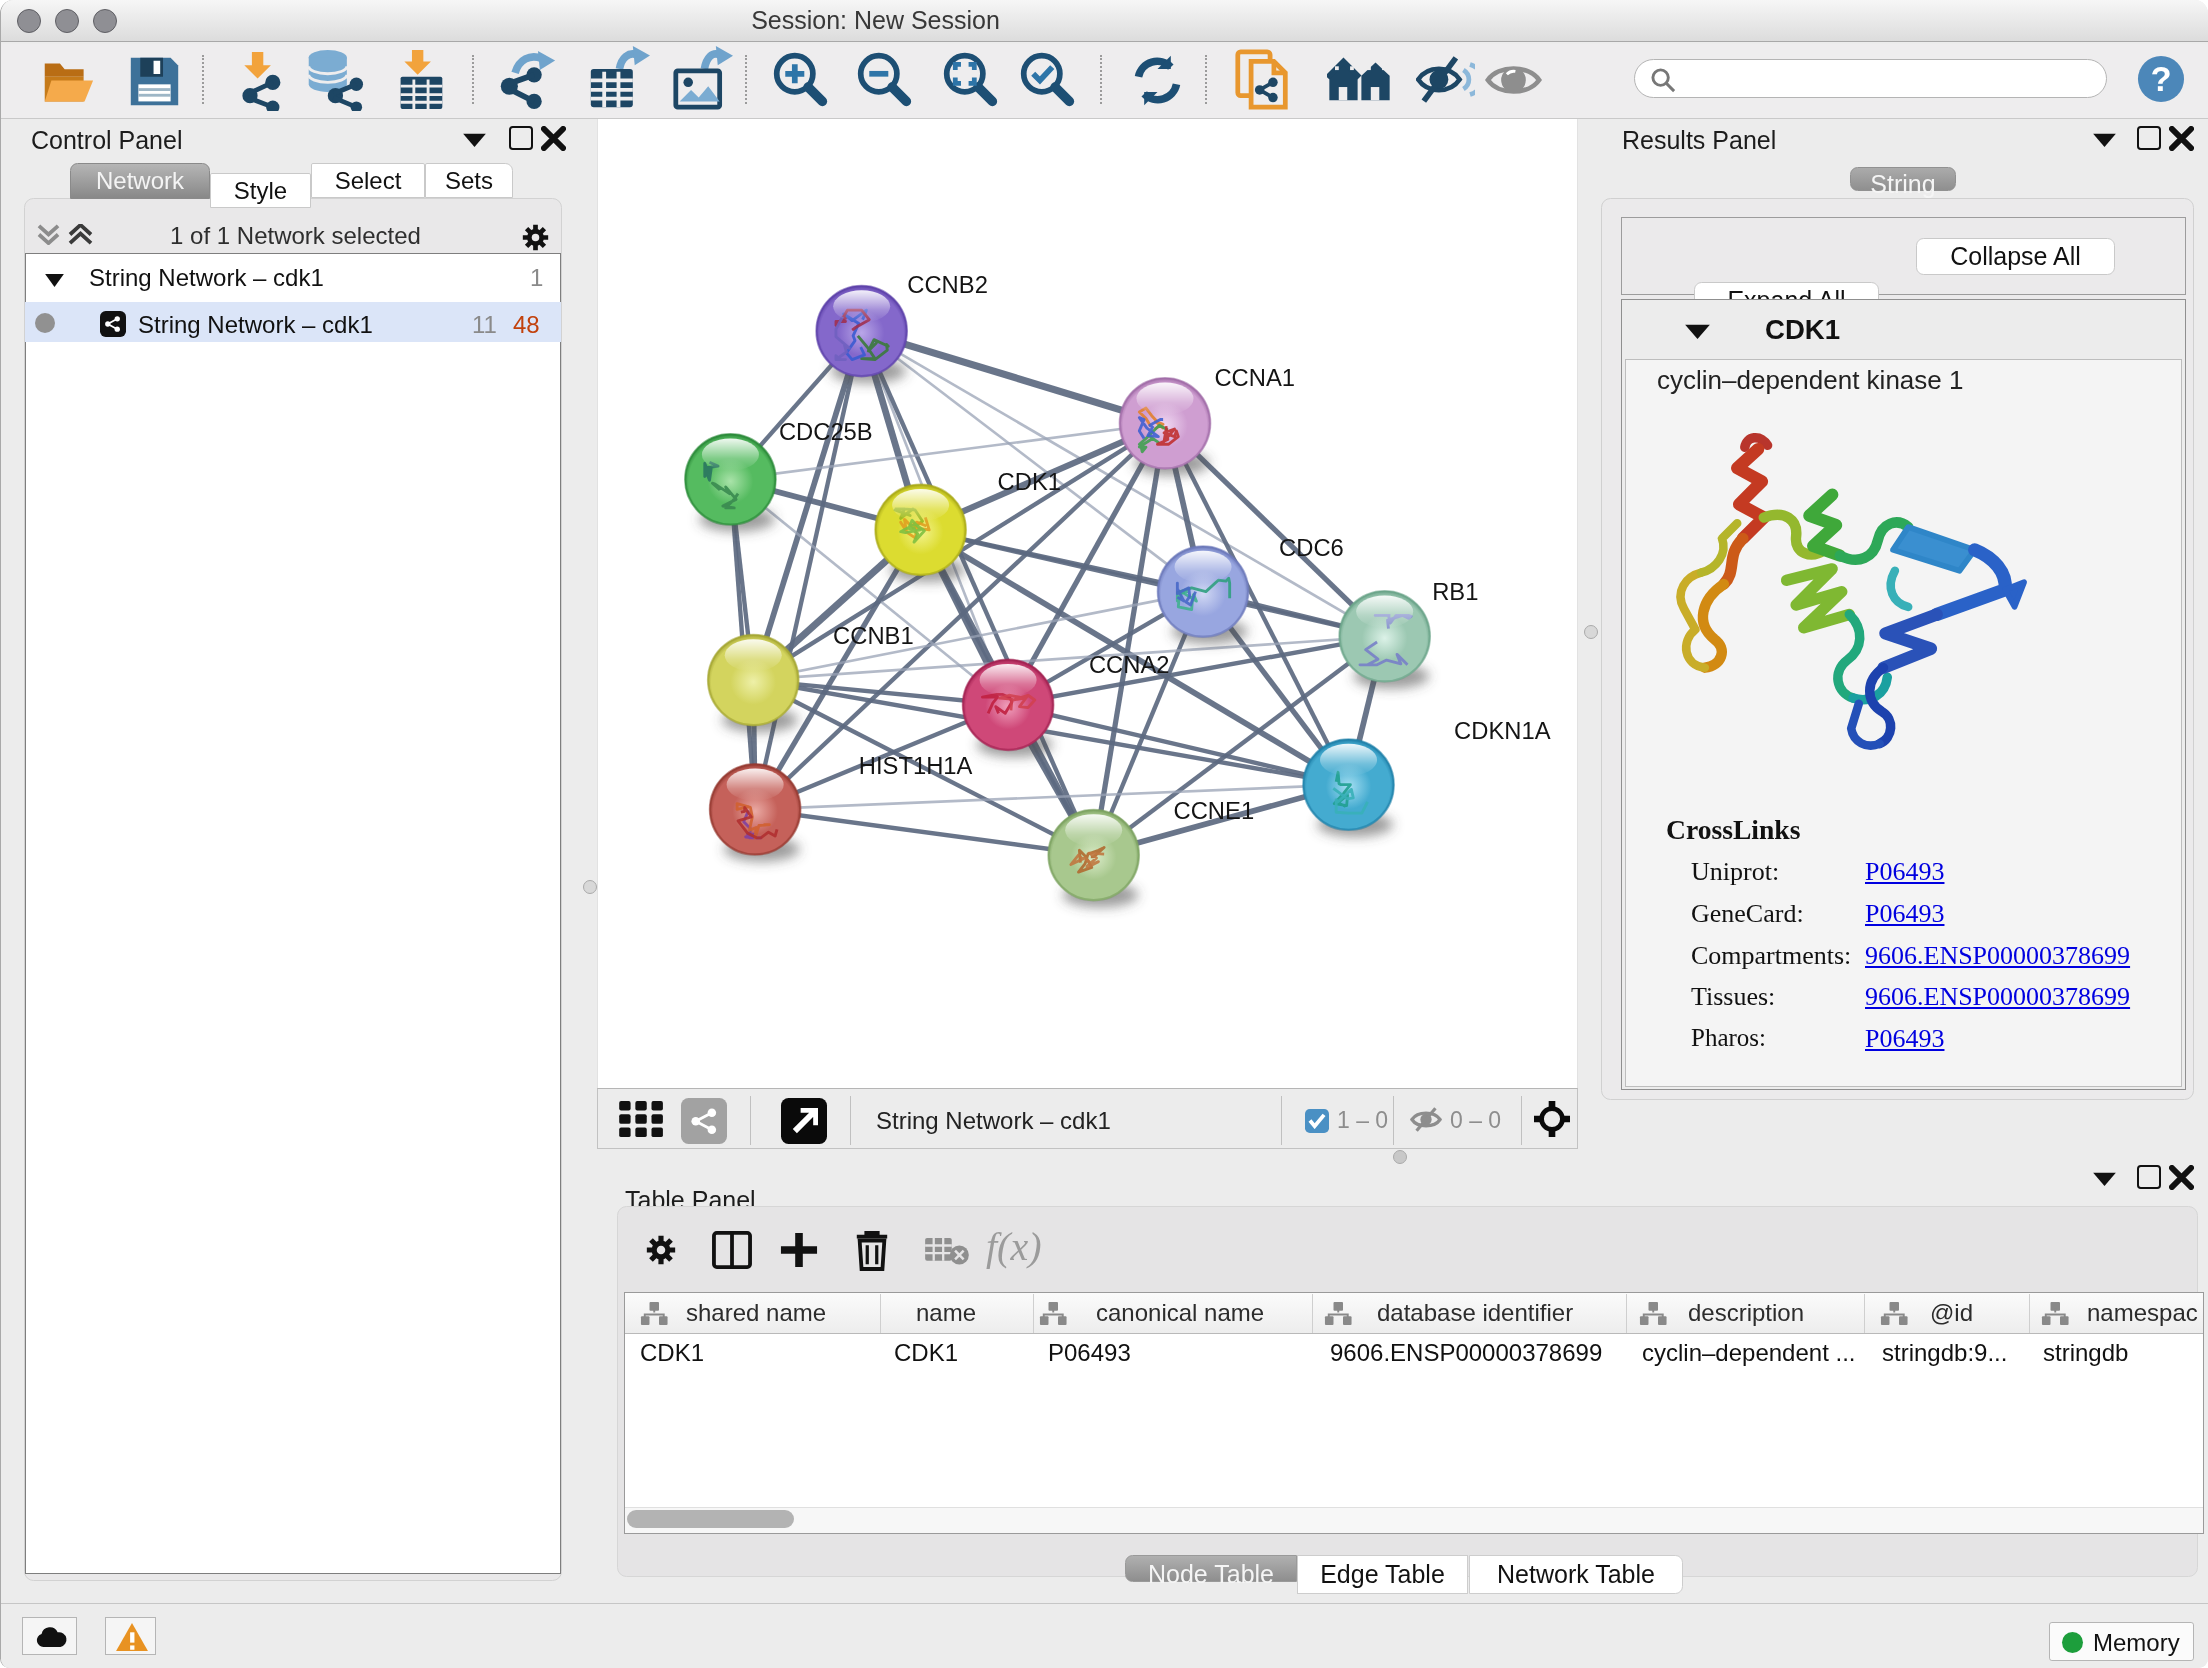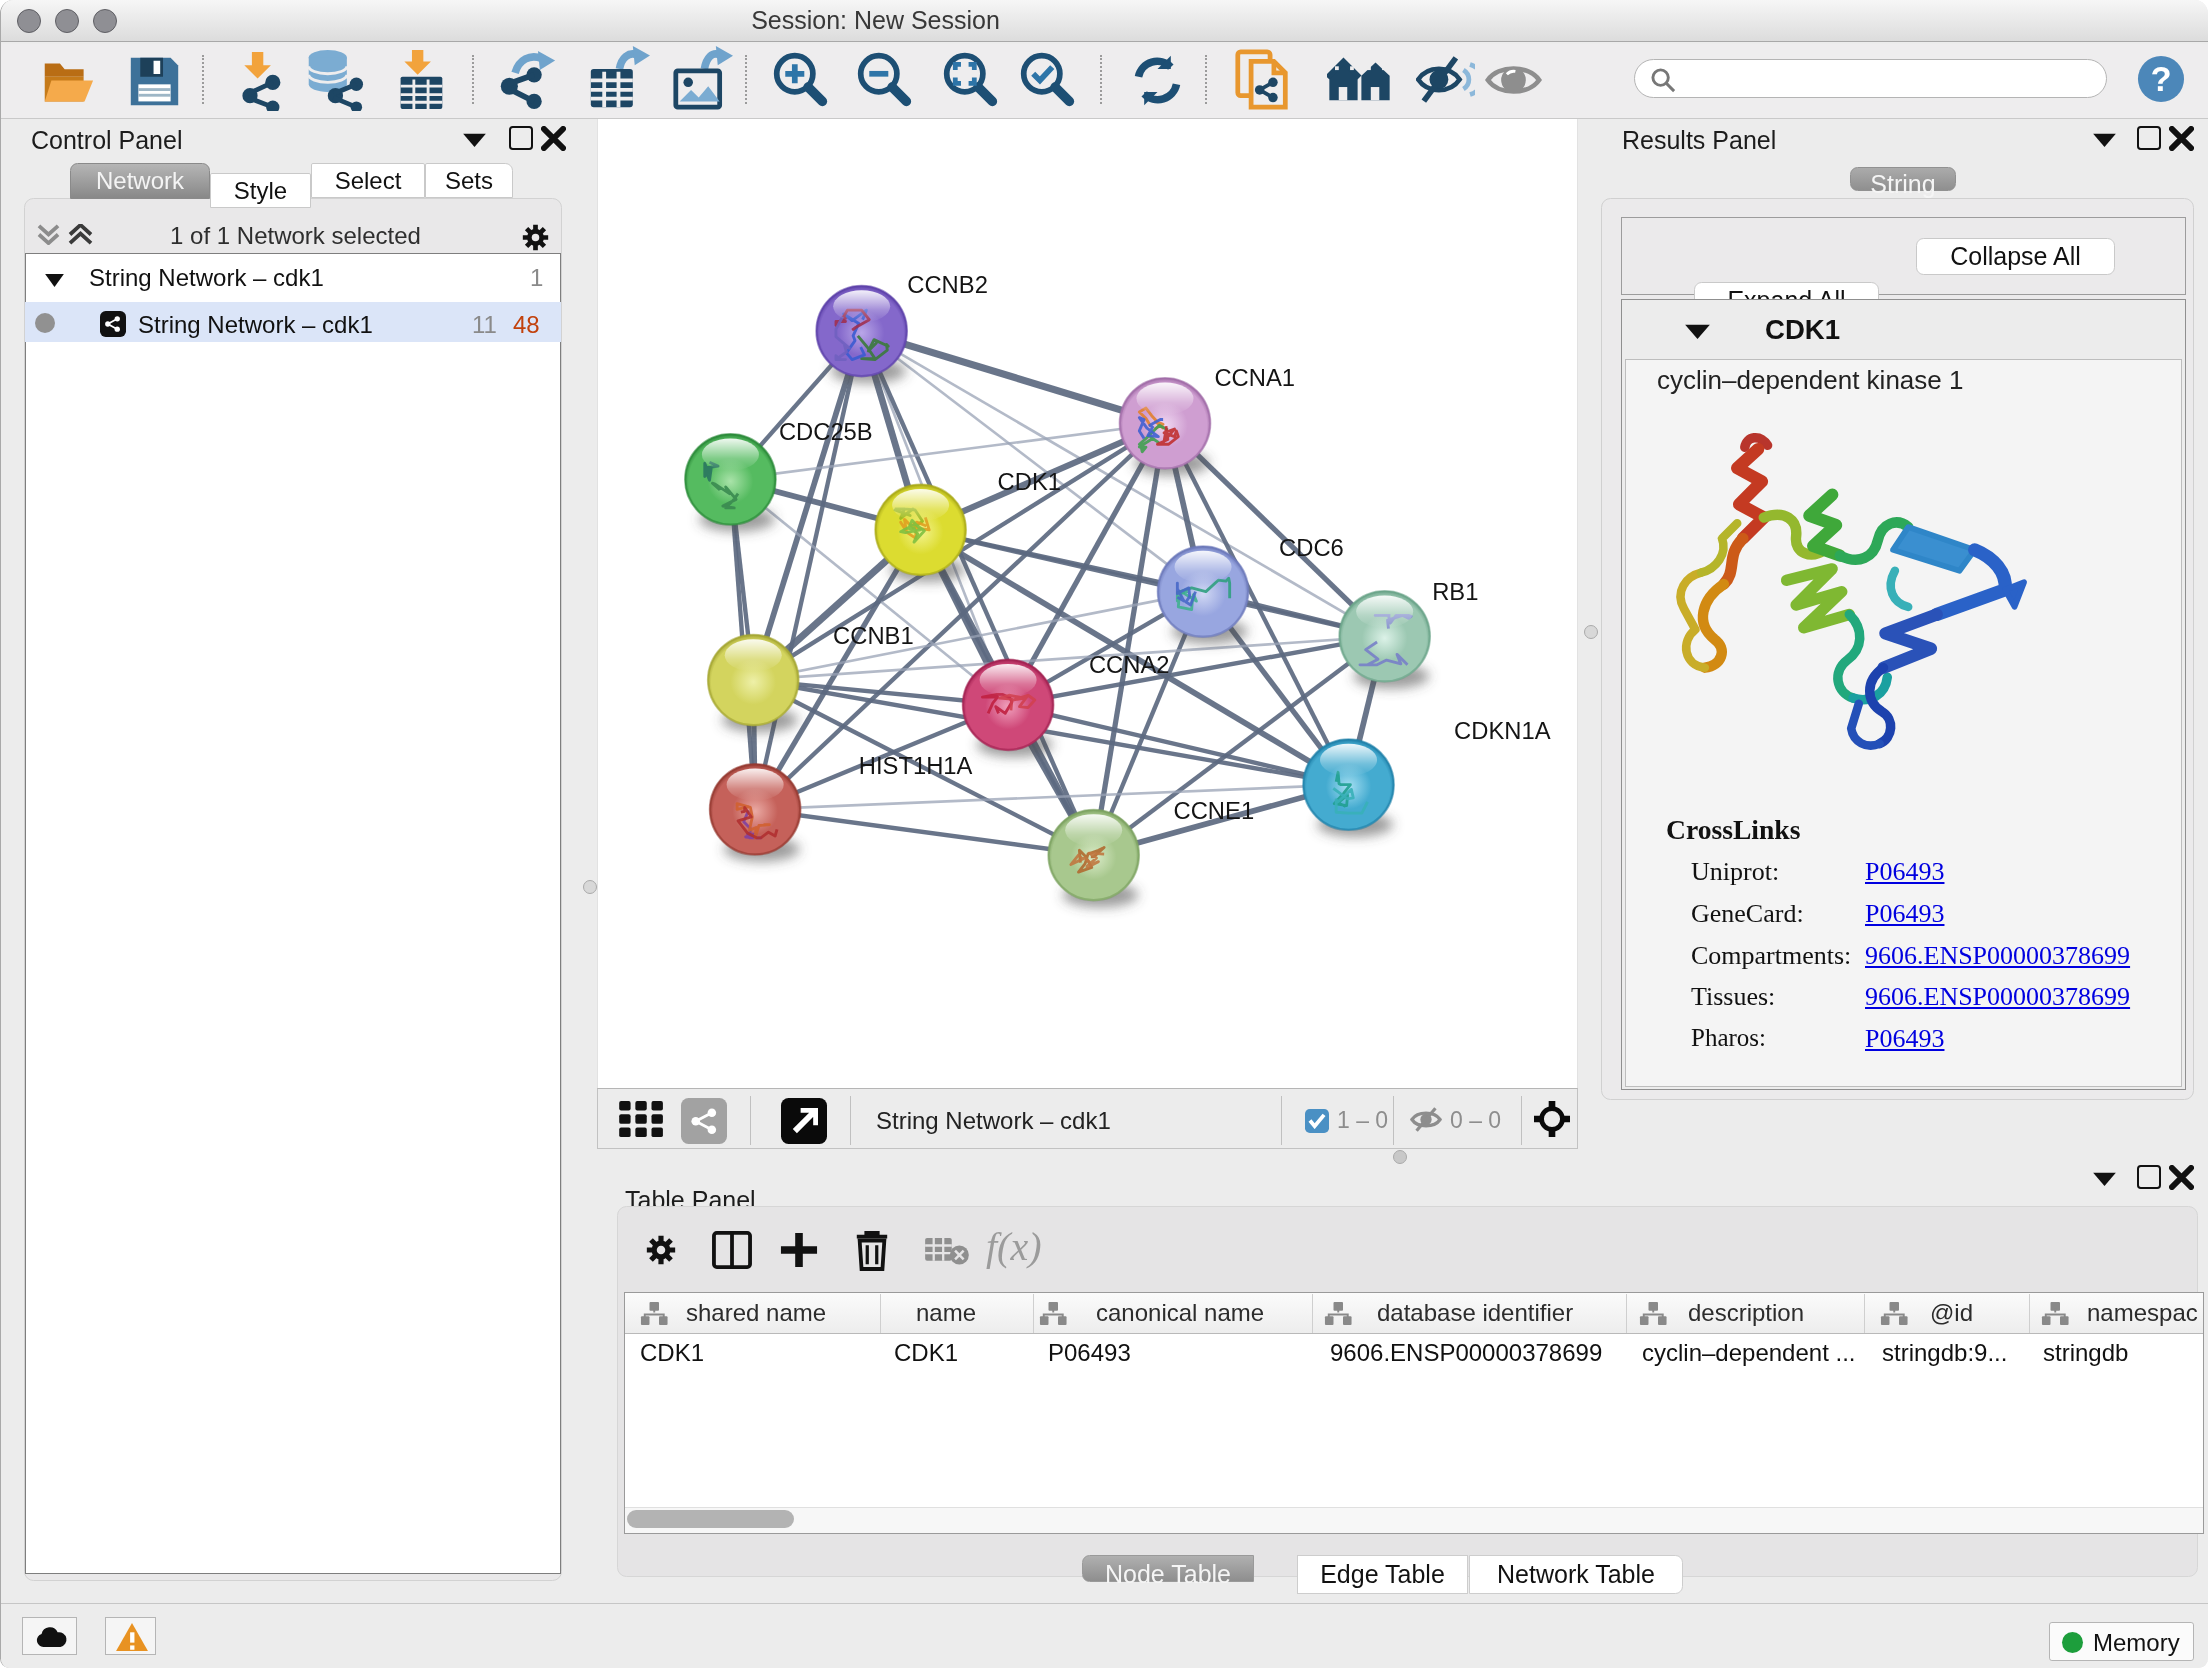--- a/index.html
+++ b/index.html
@@ -659,21 +659,21 @@
     <div class="abs htext" style="left:2086px;">namespac</div>
     <div class="abs rtext" style="left:639px;">CDK1</div>
     <div class="abs rtext" style="left:893px;">CDK1</div>
     <div class="abs rtext" style="left:1047px;">P06493</div>
     <div class="abs rtext" style="left:1329px;">9606.ENSP00000378699</div>
     <div class="abs rtext" style="left:1641px;">cyclin–dependent ...</div>
     <div class="abs rtext" style="left:1881px;">stringdb:9...</div>
     <div class="abs rtext" style="left:2042px;">stringdb</div>
     <div class="abs" style="left:624px;top:1507px;width:1578px;height:26px;background:#f7f7f7;border-top:1px solid #e0e0e0;"></div>
     <div class="abs" style="left:626px;top:1510px;width:167px;height:18px;background:#b3b3b3;border-radius:9.5px;"></div>
-    <div class="abs" style="left:1081px;top:1555px;width:172px;height:27px;background:linear-gradient(#b0b0b0,#8e8e8e);border:1px solid #9a9a9a;border-radius:7.6px 0 0 7.6px;color:#f5f5f5;font-size:25px;text-align:center;line-height:37px;">Node Table</div>
+    <div class="abs" style="left:1124px;top:1555px;width:172px;height:27px;background:linear-gradient(#b0b0b0,#8e8e8e);border:1px solid #9a9a9a;border-radius:7.6px 0 0 7.6px;color:#f5f5f5;font-size:25px;text-align:center;line-height:37px;">Node Table</div>
     <div class="abs" style="left:1296px;top:1555px;width:171px;height:39px;background:#fff;border:1px solid #cdcdcd;color:#111;font-size:25px;text-align:center;line-height:37px;">Edge Table</div>
     <div class="abs" style="left:1468px;top:1555px;width:214px;height:39px;background:#fff;border:1px solid #cdcdcd;border-radius:0 7.6px 7.6px 0;color:#111;font-size:25px;text-align:center;line-height:37px;">Network Table</div>
   </div>
   <div id="statusbar">
     <div class="abs" style="left:0px;top:1603px;width:2208px;height:66px;background:#ececec;border-top:1px solid #c6c6c6;"></div>
     <div class="abs" style="left:21px;top:1617px;width:55px;height:38px;background:#f5f5f5;border:1px solid #b5b5b5;">
       <svg style="position:absolute;left:10.5px;top:7.6px;" width="34" height="23" viewBox="0 0 36 24">
         <path d="M10 22 a7 7 0 0 1-2-13.7 A9 9 0 0 1 25 6.5 A6.5 6.5 0 0 1 28 22 z" fill="#111"></path>
       </svg>
     </div>

